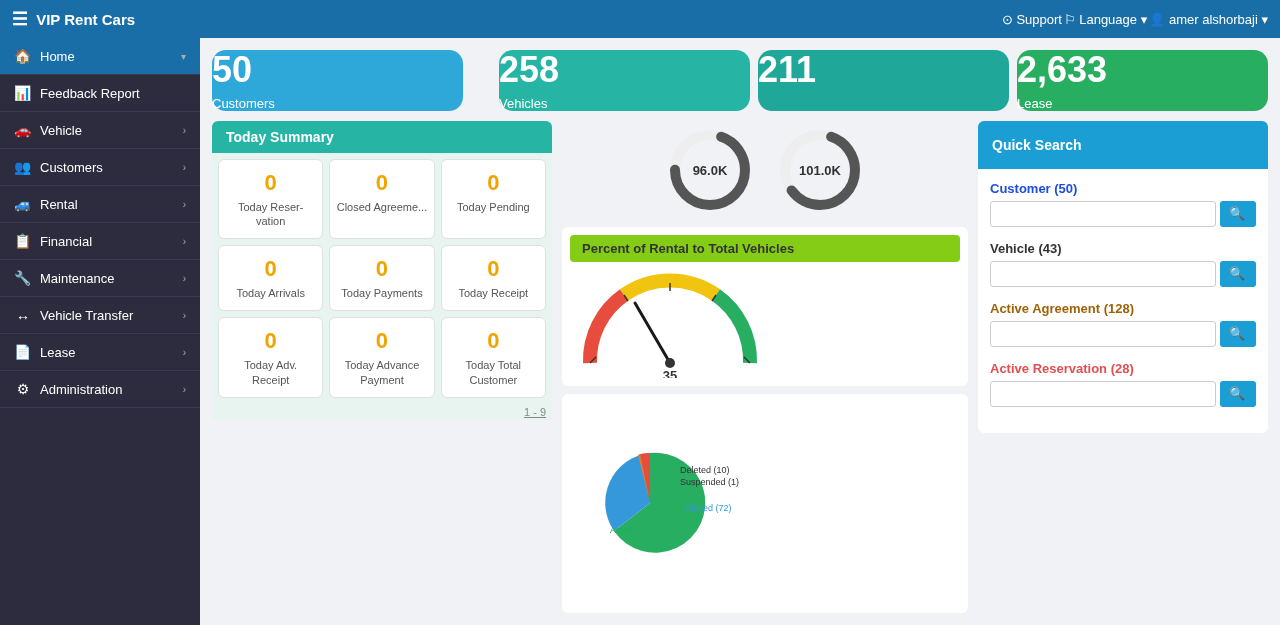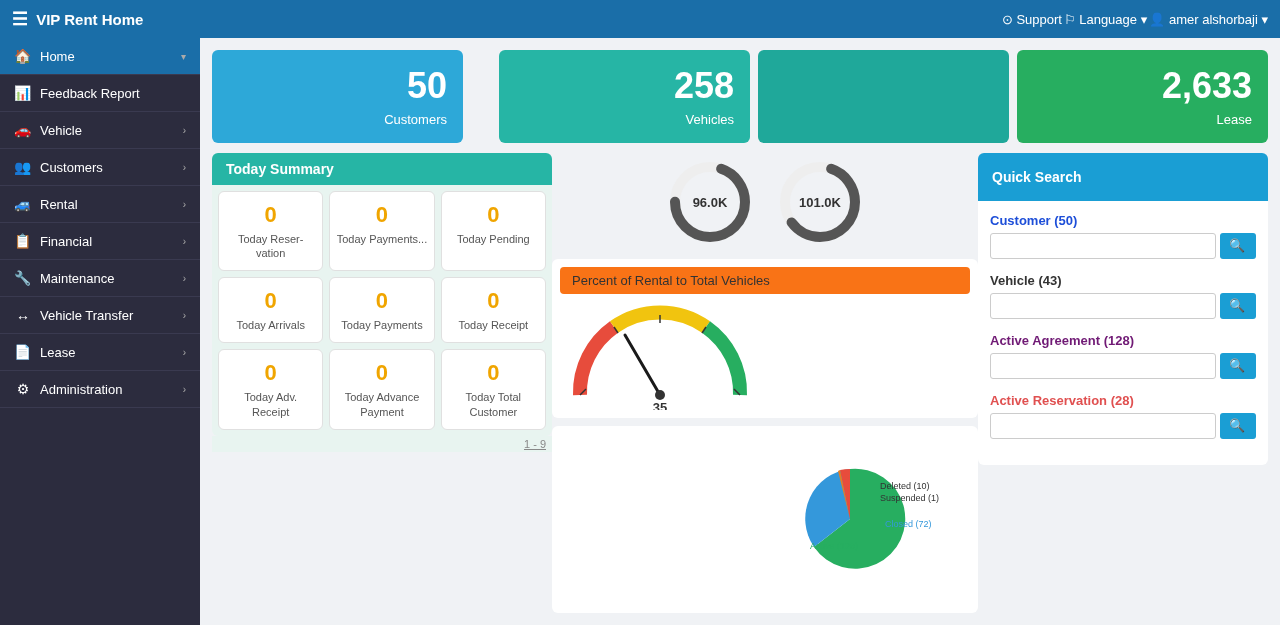--- a/index.html
+++ b/index.html
@@ -46,34 +46,33 @@
     .sidebar-icon { font-size: 14px; width: 18px; text-align: center; }
     .chevron { font-size: 10px; color: #aaa; }
 
     
     .content { flex: 1; overflow-y: auto; padding: 12px; display: flex; flex-direction: column; gap: 10px; }
 
     
     .stat-cards { display: flex; gap: 8px; }
     .stat-card {
       flex: 1;
-      border-radius: 6px;
-      padding: 16px;
-      text-align: right;
+      border-radius: 14px;
+      text-align: left;
       color: white;
     }
     .stat-card .num { font-size: 36px; font-weight: bold; line-height: 1.1; }
     .stat-card .label { font-size: 13px; margin-top: 6px; }
     .stat-card.blue { background: #2da8d8; }
     .stat-card.teal { background: #26b5a5; margin-left: 28px; }
     .stat-card.teal2 { background: #1fa89a; }
     .stat-card.green { background: #27ae60; }
 
     
-    .bottom-section { display: flex; flex: 1; min-height: 0; }
+    .bottom-section { display: flex; gap: 10px; flex: 1; min-height: 0; }
 
     
     .today-summary { width: 340px; flex-shrink: 0; }
     .today-header {
       background: #26b5a5;
       color: white;
       padding: 8px 14px;
       border-radius: 6px 6px 0 0;
       font-size: 14px;
       font-weight: bold;
@@ -99,24 +98,24 @@
 
     
     .middle-col { flex: 1; display: flex; flex-direction: column; gap: 8px; }
 
     
     .donut-row { display: flex; gap: 20px; justify-content: center; align-items: center; padding: 4px 0; }
     .donut-wrap { text-align: center; position: relative; }
 
     
     .gauge-section { background: white; border-radius: 6px; padding: 8px; }
-    .gauge-header { background: #f97316; color: #333; padding: 6px 12px; border-radius: 4px; font-size: 13px; font-weight: normal; margin-bottom: 6px; }
-
-    
-    .pie-section { flex: 1; background: white; border-radius: 6px; padding: 8px; display: flex; align-items: center; justify-content: flex-end; }
+    .gauge-header { background: #84cc16; color: #333; padding: 6px 12px; border-radius: 4px; font-size: 13px; font-weight: bold; margin-bottom: 6px; }
+
+    
+    .pie-section { flex: 1; background: white; border-radius: 6px; padding: 8px; display: flex; align-items: center; justify-content: flex-start; }
 
     
     .quick-search-col { width: 290px; flex-shrink: 0; }
     .qs-header { background: #1a9ed4; color: white; padding: 16px 14px; border-radius: 6px 6px 0 0; font-size: 14px; font-weight: bold; }
     .qs-body { background: white; padding: 12px; border-radius: 0 0 6px 6px; }
     .qs-item { margin-bottom: 14px; }
     .qs-title { font-size: 13px; font-weight: bold; color: #e05050; margin-bottom: 5px; }
     .qs-input-row { display: flex; gap: 4px; }
     .qs-select {
       flex: 1;
@@ -142,21 +141,21 @@
 
     
     .gauge-container { display: flex; flex-direction: column; align-items: flex-start; }
   </style>
 </head>
 <body>
 
 <div class="topnav">
   <div class="topnav-left">
     <span class="hamburger">☰</span>
-    <span>VIP Rent Home</span>
+    <span>VIP Rent Cars</span>
   </div>
   <div class="topnav-right">
     <span>⊙ Support</span>
     <span>⚐ Language ▾</span>
     <span>👤 amer alshorbaji ▾</span>
   </div>
 </div>
 
 <div class="main-layout">
 
@@ -238,41 +237,42 @@
     <div class="stat-cards" id="stat-cards-container">
         <div class="stat-card blue">
       <div class="num">50</div>
       <div class="label">Customers</div>
     </div>
         <div class="stat-card teal">
       <div class="num">258</div>
       <div class="label">Vehicles</div>
     </div>
         <div class="stat-card teal2">
+      <div class="num">211</div>
     </div>
         <div class="stat-card green">
       <div class="num">2,633</div>
       <div class="label">Lease</div>
     </div>
       </div>
 
     <div class="bottom-section">
 
       <div class="today-summary">
         <div class="today-header">
           <span>Today Summary</span>
         </div>
         <div class="today-grid" id="today-grid-container">
             <div class="today-card">
       <div class="t-num">0</div>
       <div class="t-label">Today Reser-vation</div>
     </div>
             <div class="today-card">
       <div class="t-num">0</div>
-      <div class="t-label">Today Payments...</div>
+      <div class="t-label">Closed Agreeme...</div>
     </div>
             <div class="today-card">
       <div class="t-num">0</div>
       <div class="t-label">Today Pending</div>
     </div>
             <div class="today-card">
       <div class="t-num">0</div>
       <div class="t-label">Today Arrivals</div>
     </div>
             <div class="today-card">
@@ -380,21 +380,21 @@
             <div class="qs-item">
       <div class="qs-title" style="color:#333">Vehicle (43)</div>
       <div class="qs-input-row">
         <select class="qs-select">
           <option value=""></option>
         </select>
         <button class="qs-btn">🔍</button>
       </div>
     </div>
             <div class="qs-item">
-      <div class="qs-title" style="color:#701a75">Active Agreement (128)</div>
+      <div class="qs-title" style="color:#a16207">Active Agreement (128)</div>
       <div class="qs-input-row">
         <select class="qs-select">
           <option value=""></option>
         </select>
         <button class="qs-btn">🔍</button>
       </div>
     </div>
             <div class="qs-item">
       <div class="qs-title" style="color:#e05050">Active Reservation (28)</div>
       <div class="qs-input-row">

